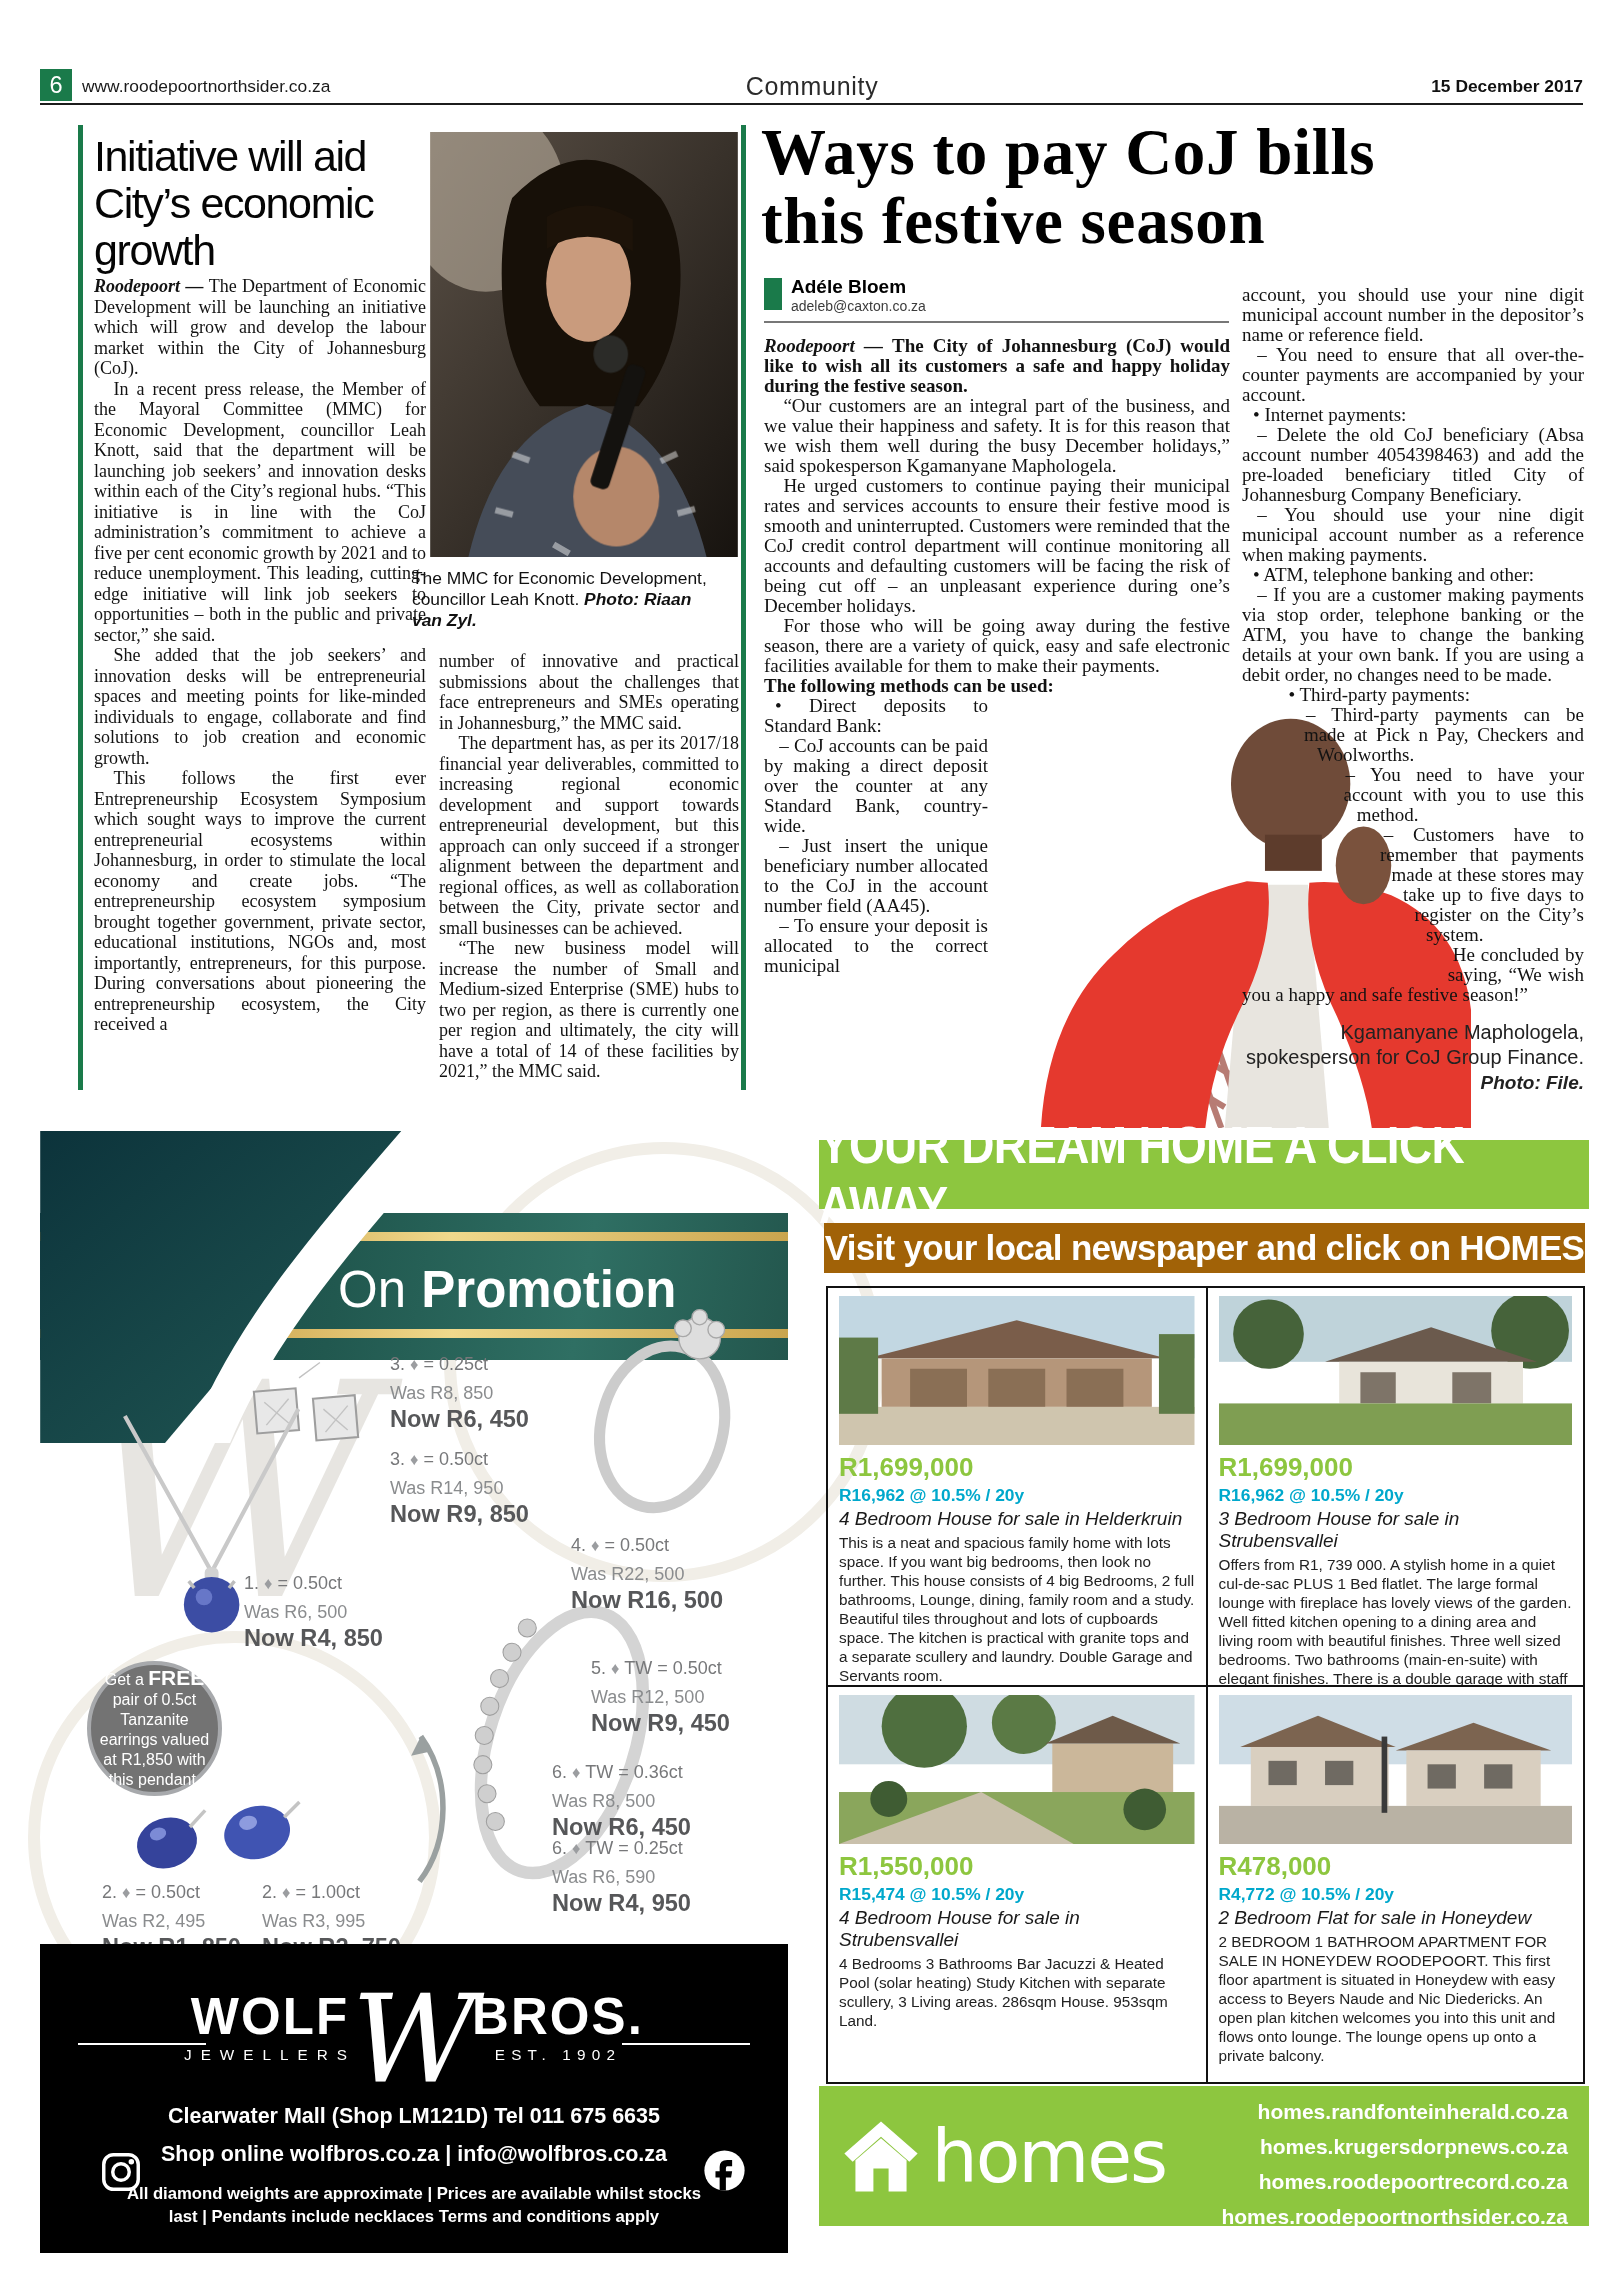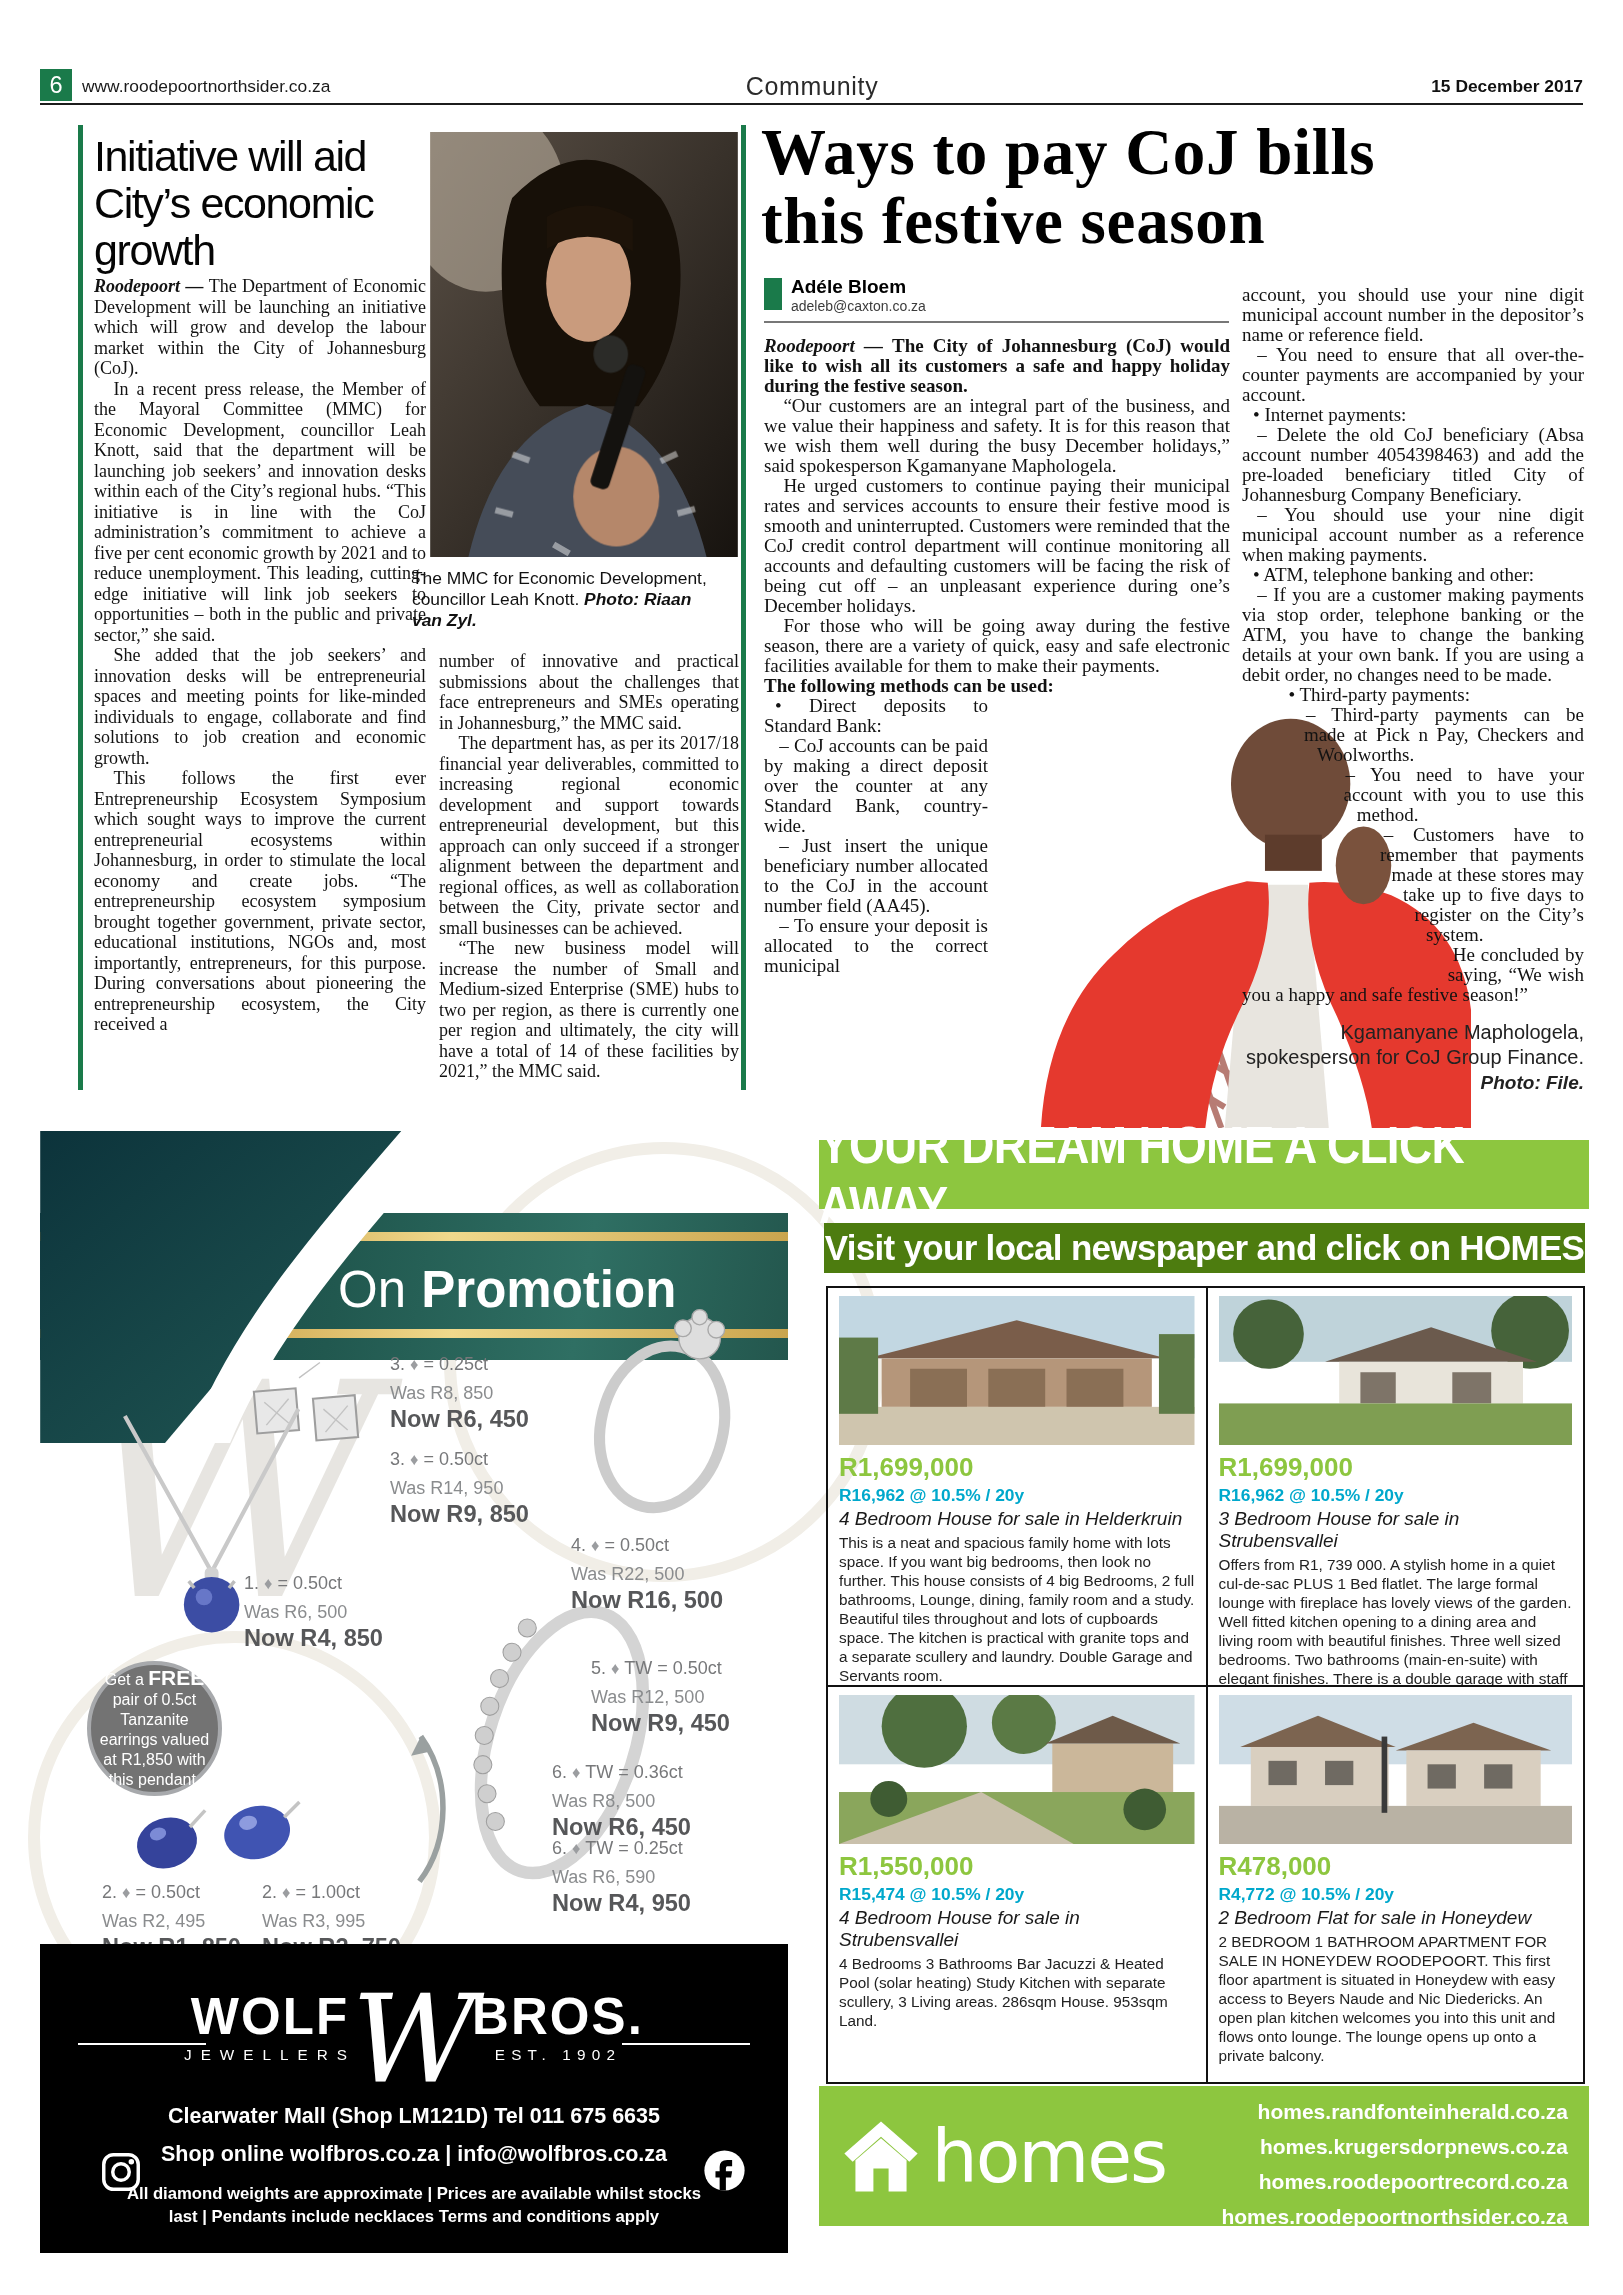--- a/index.html
+++ b/index.html
@@ -74,21 +74,21 @@
   .wolfsub{font-size:15.3px;letter-spacing:9px;color:#fff;}
   .wolfW{font-family:"DejaVu Serif",serif;font-style:italic;font-size:121px;line-height:83px;}
   .wline1{font-size:21.5px;font-weight:700;}
   .wline2{font-size:21.5px;font-weight:700;}
   .wline3{font-size:16.7px;font-weight:700;line-height:23.6px;text-align:center;}
 
   
   .homes-top{left:819px;top:1140px;width:770px;height:69px;background:#8dc63f;display:flex;align-items:center;justify-content:center;}
   .homes-top span{font-family:"Liberation Sans",sans-serif;font-weight:700;font-size:46px;color:#fff;
                   letter-spacing:-0.7px;transform:scaleY(1.12);}
-  .homes-sub{left:824px;top:1223px;width:761px;height:50px;background:#4d7c0f;display:flex;align-items:center;justify-content:center;}
+  .homes-sub{left:824px;top:1223px;width:761px;height:50px;background:#a16207;display:flex;align-items:center;justify-content:center;}
   .homes-sub span{font-family:"Liberation Sans",sans-serif;font-weight:700;font-size:35px;color:#fff;letter-spacing:-0.7px;}
   .homes-grid{left:826px;top:1286px;width:759px;height:798px;border:2.1px solid #111;box-sizing:border-box;
               display:grid;grid-template-columns:1fr 1fr;grid-template-rows:1fr 1fr;}
   .hcell{padding:8.3px 11px;overflow:hidden;font-family:"Liberation Sans",sans-serif;}
   .hcell.bl{border-left:2.8px solid #111;}
   .hcell.bt{border-top:2.8px solid #111;}
   .hphoto{width:100%;height:149px;display:block;}
   .hprice{font-size:26px;font-weight:700;color:#8dc63f;margin-top:7px;}
   .hbond{font-size:17.4px;font-weight:700;color:#00a8cc;margin-top:1.4px;}
   .htitle{font-size:19px;font-style:italic;color:#1a1a1a;margin-top:2.8px;}

